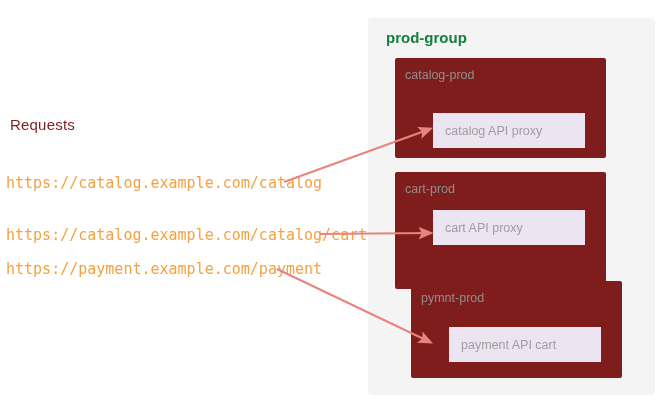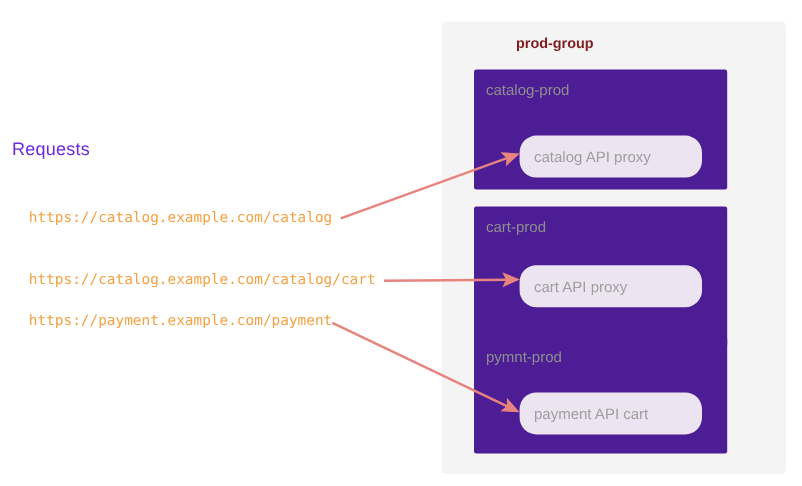--- a/index.html
+++ b/index.html
@@ -7,62 +7,61 @@
     width:668px; height:405px;
     background:#ffffff;
     font-family:"Liberation Sans", sans-serif;
     overflow:hidden;
   }
   #canvas { position:relative; width:668px; height:405px; }
 
   
   .requests-title {
     position:absolute; left:10px; top:116px;
-    font-size:15px; color:#6d28d9; letter-spacing:.2px;
+    font-size:15px; color:#7f1d1d; letter-spacing:.2px;
     white-space:nowrap;
   }
   .url {
-    position:absolute; left:24px;
+    position:absolute; left:6px;
     font-family:"DejaVu Sans Mono", monospace;
-    font-size:12px; color:#f5a142;
+    font-size:15px; color:#f5a142;
     white-space:nowrap; letter-spacing:0px;
   }
   .url-0 { top:174px; }
   .url-1 { top:226px; }
   .url-2 { top:260px; }
 
   
   .group-panel {
     position:absolute; left:368px; top:18px;
     width:287px; height:377px;
     background:#f4f4f4; border-radius:4px;
   }
   .group-title {
     position:absolute; left:18px; top:11px;
-    font-size:12px; font-weight:bold; color:#7f1d1d;
+    font-size:15px; font-weight:bold; color:#15803d;
     white-space:nowrap;
-    margin-left:44px;
   }
   .env-box {
     position:absolute; left:27px; width:211px;
-    background:#4c1d95; border-radius:2px;
+    background:#7f1d1d; border-radius:2px;
   }
   .env-0 { top:40px;  height:100px; }
   .env-1 { top:154px; height:117px;  }
-  .env-2 { top:263px; height:97px;  }
+  .env-2 { top:263px; height:97px;margin-left:16px;  }
   .env-title {
     position:absolute; left:10px; top:10px;
     font-size:12.5px; color:#8f8f8f; white-space:nowrap;
   }
   .proxy-box {
     position:absolute; left:38px; width:152px; height:35px;
-    background:#ede4f2; border-radius:14px;
+    background:#ede4f2; border-radius:0;
   }
   .proxy-0 { top:55px; }
-  .proxy-1 { top:49px; }
+  .proxy-1 { top:38px; }
   .proxy-2 { top:46px; }
   .proxy-label {
     position:absolute; left:12px; top:50%;
     transform:translateY(-50%);
     font-size:12.5px; color:#9e9e9e; white-space:nowrap;
   }
 
   
   .arrows { position:absolute; left:0; top:0; width:668px; height:405px; pointer-events:none; }
 </style>

